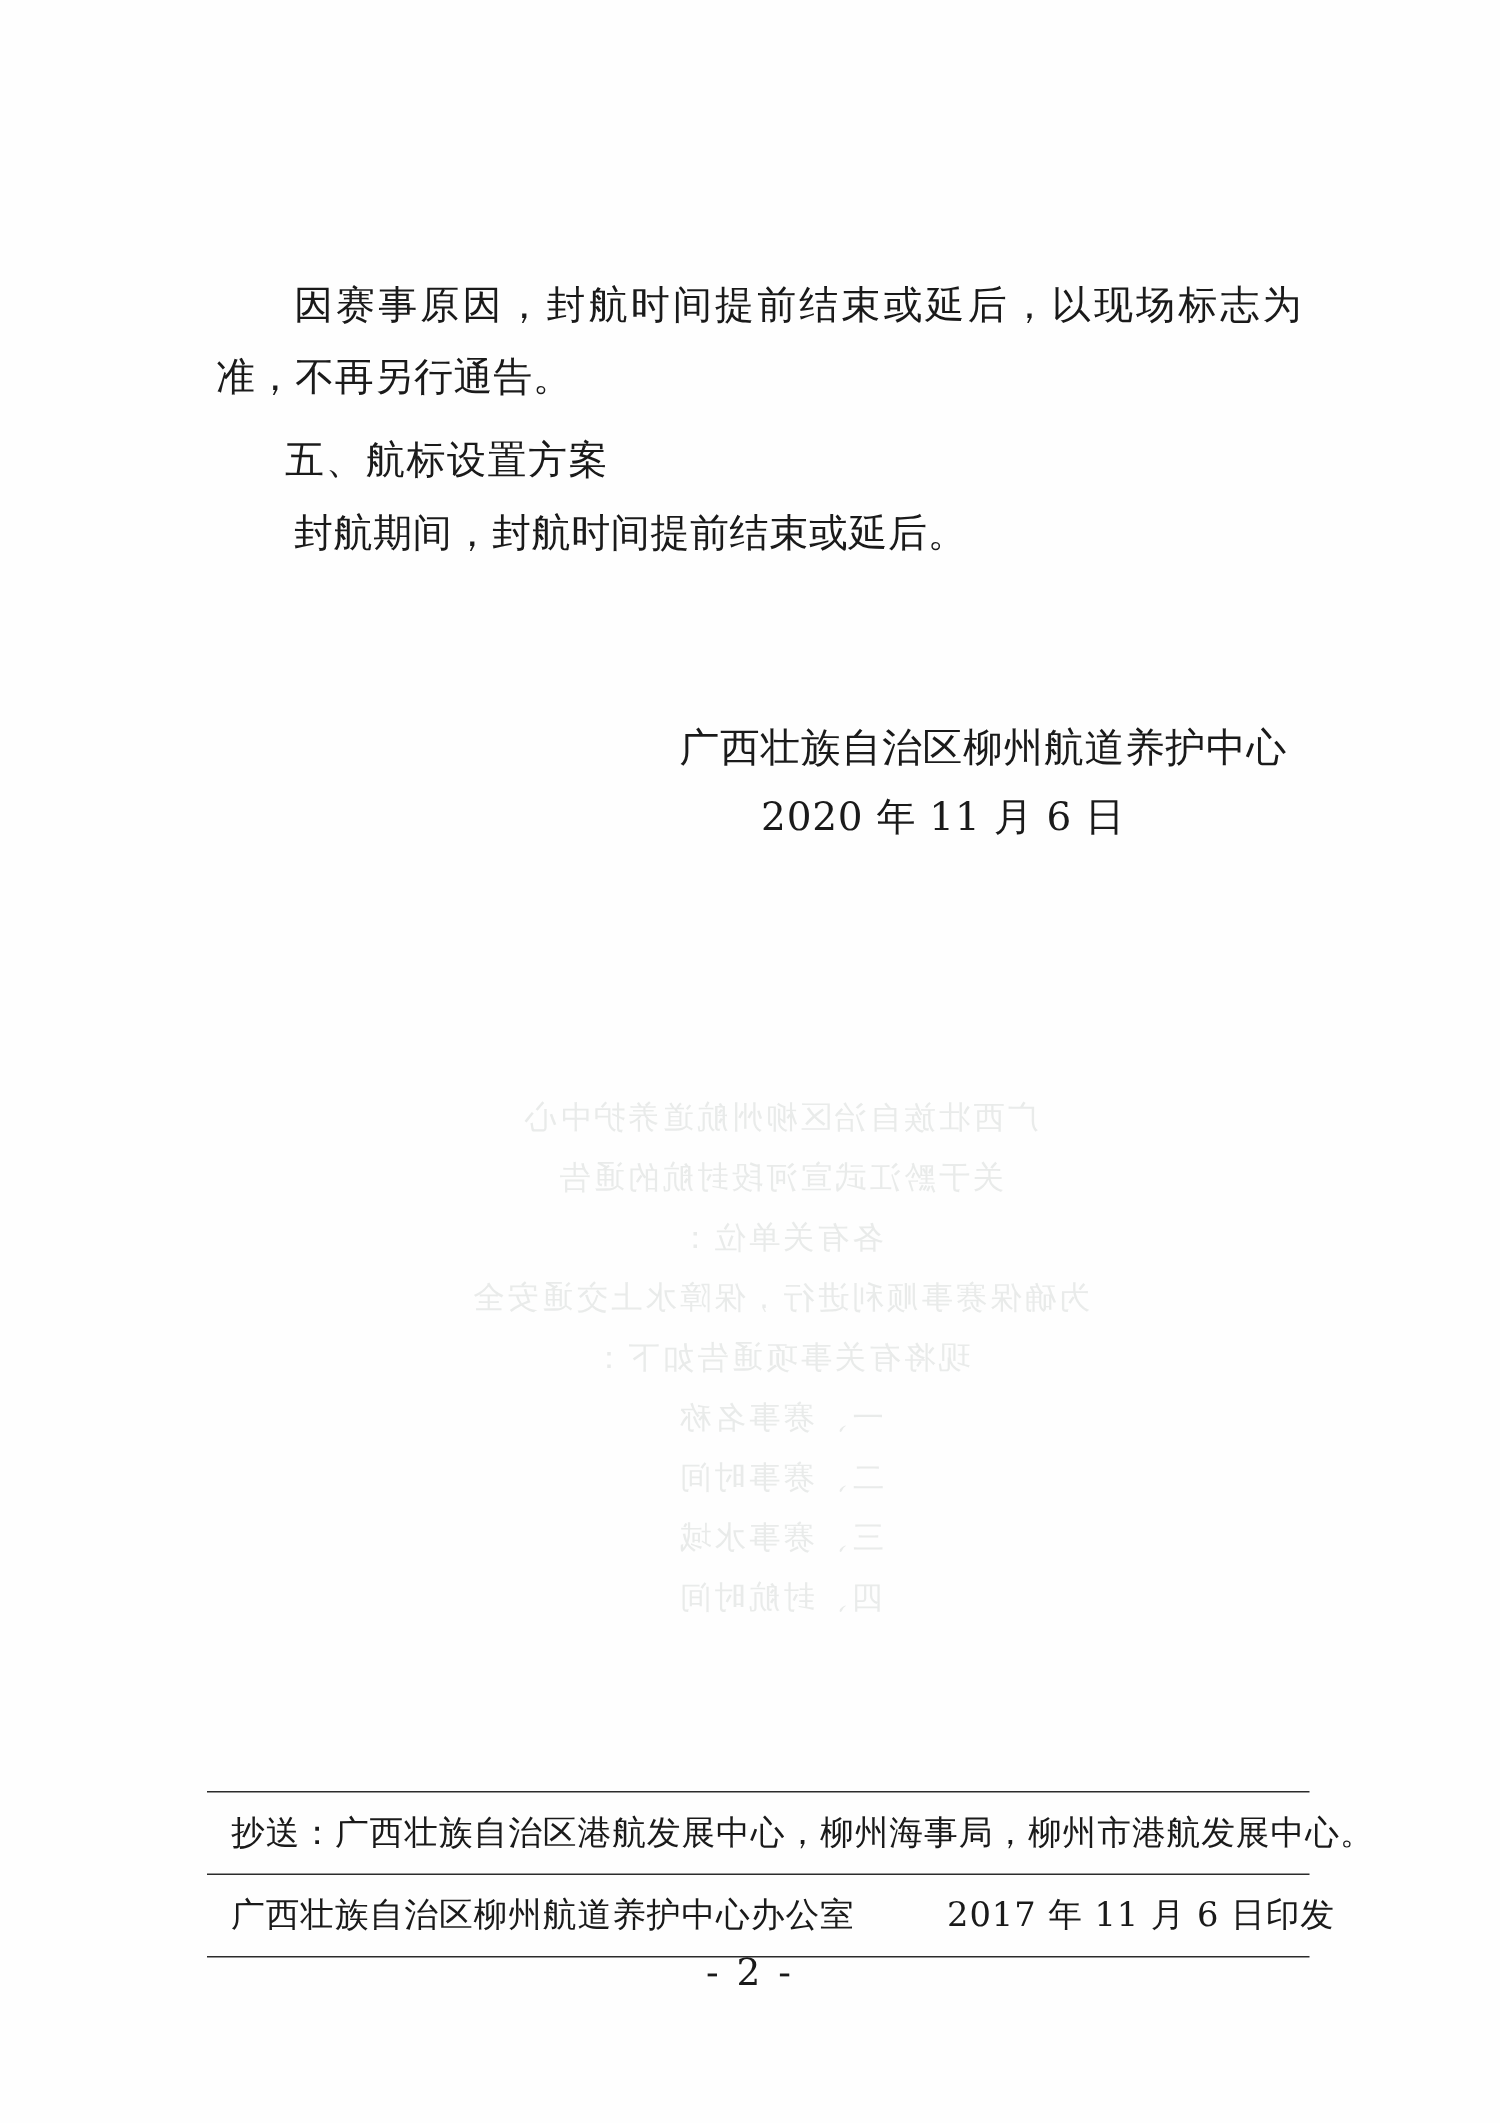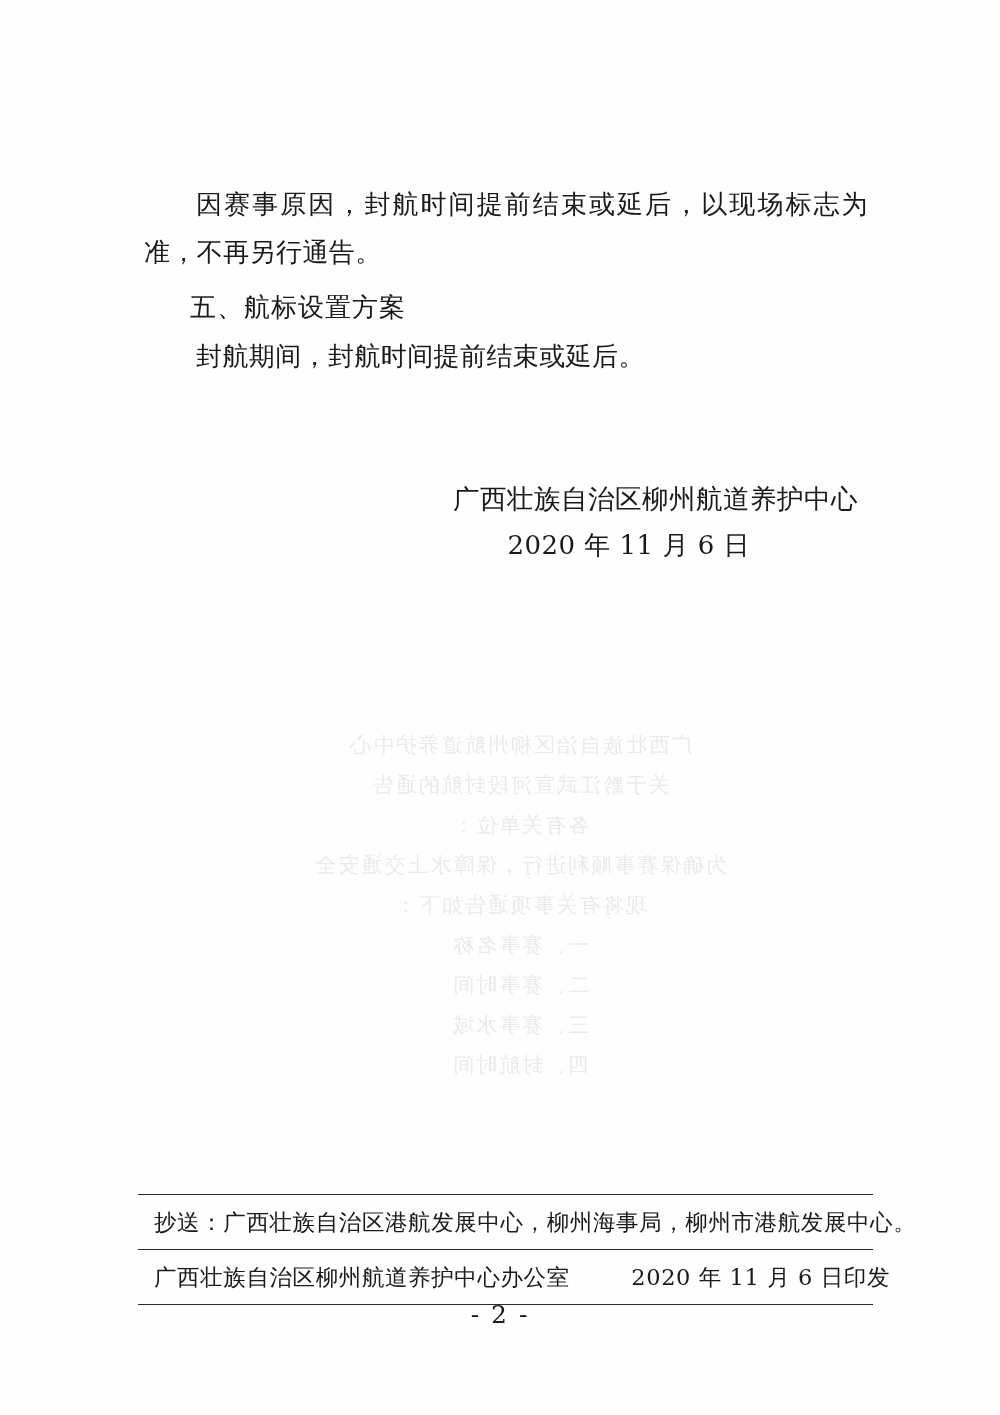--- a/index.html
+++ b/index.html
@@ -153,20 +153,20 @@
 
   </div>
 
   <div class="footer">
     <hr class="rule">
     <div class="footer-row">抄送：广西壮族自治区港航发展中心，柳州海事局，柳州市港航发展中心。</div>
     <hr class="rule">
     <div class="footer-row issue">
       <span>广西壮族自治区柳州航道养护中心办公室</span>
       <span class="issue-gap"></span>
-      <span>2020 年 11 月 6 日印发</span>
+      <span>2017 年 11 月 6 日印发</span>
     </div>
     <hr class="rule">
   </div>
 
   <div class="page-number">- 2 -</div>
 
 </div>
 
 </body></html>

